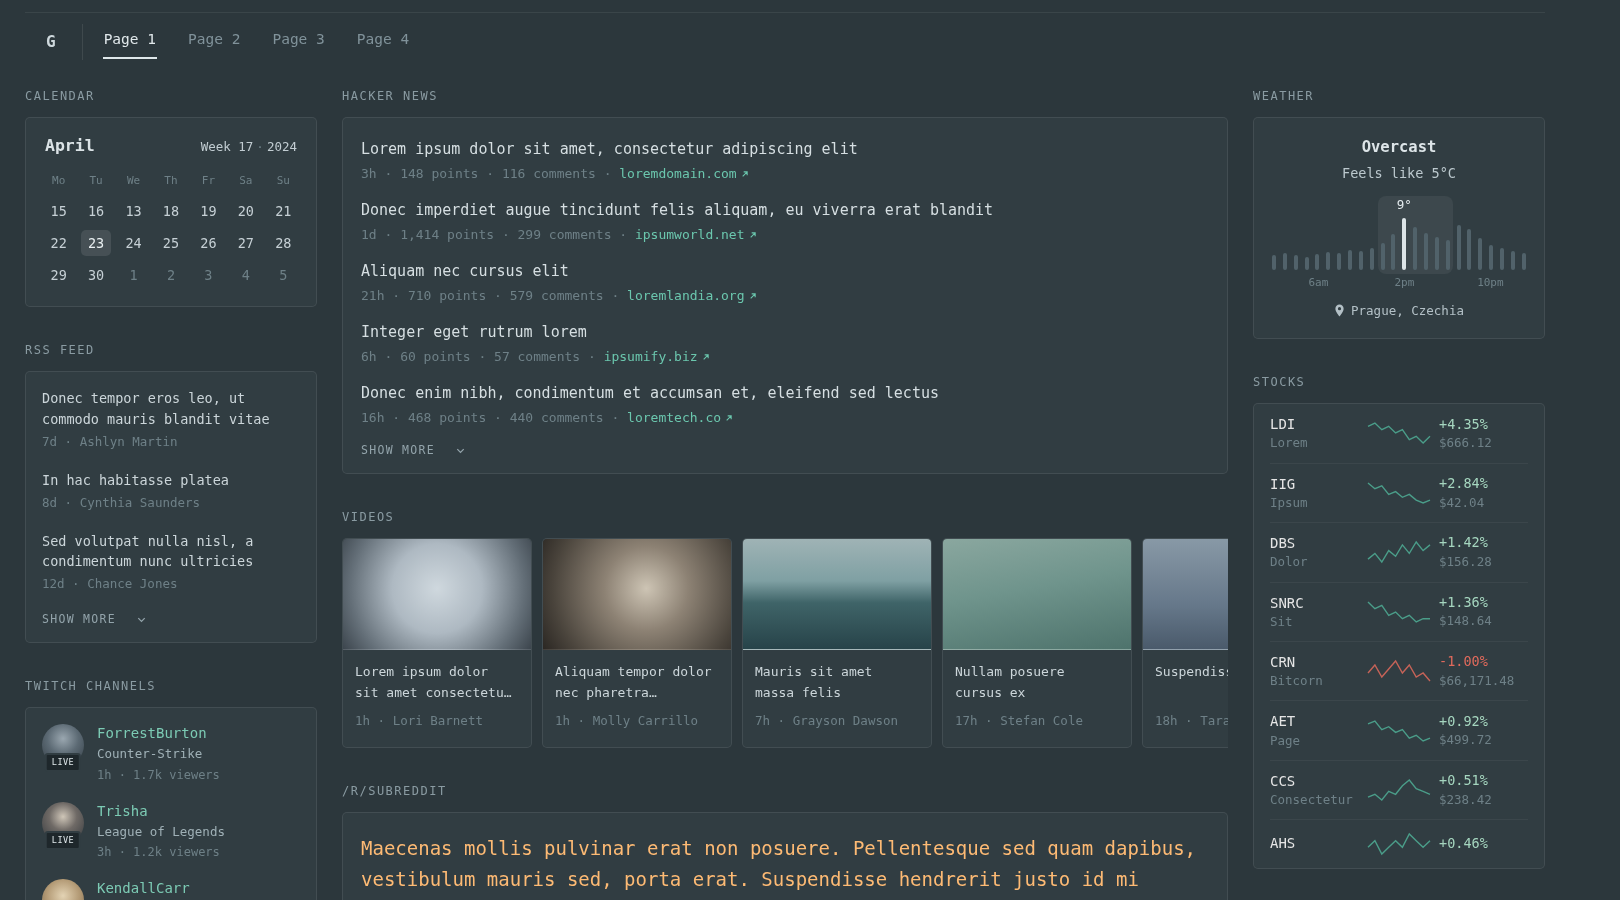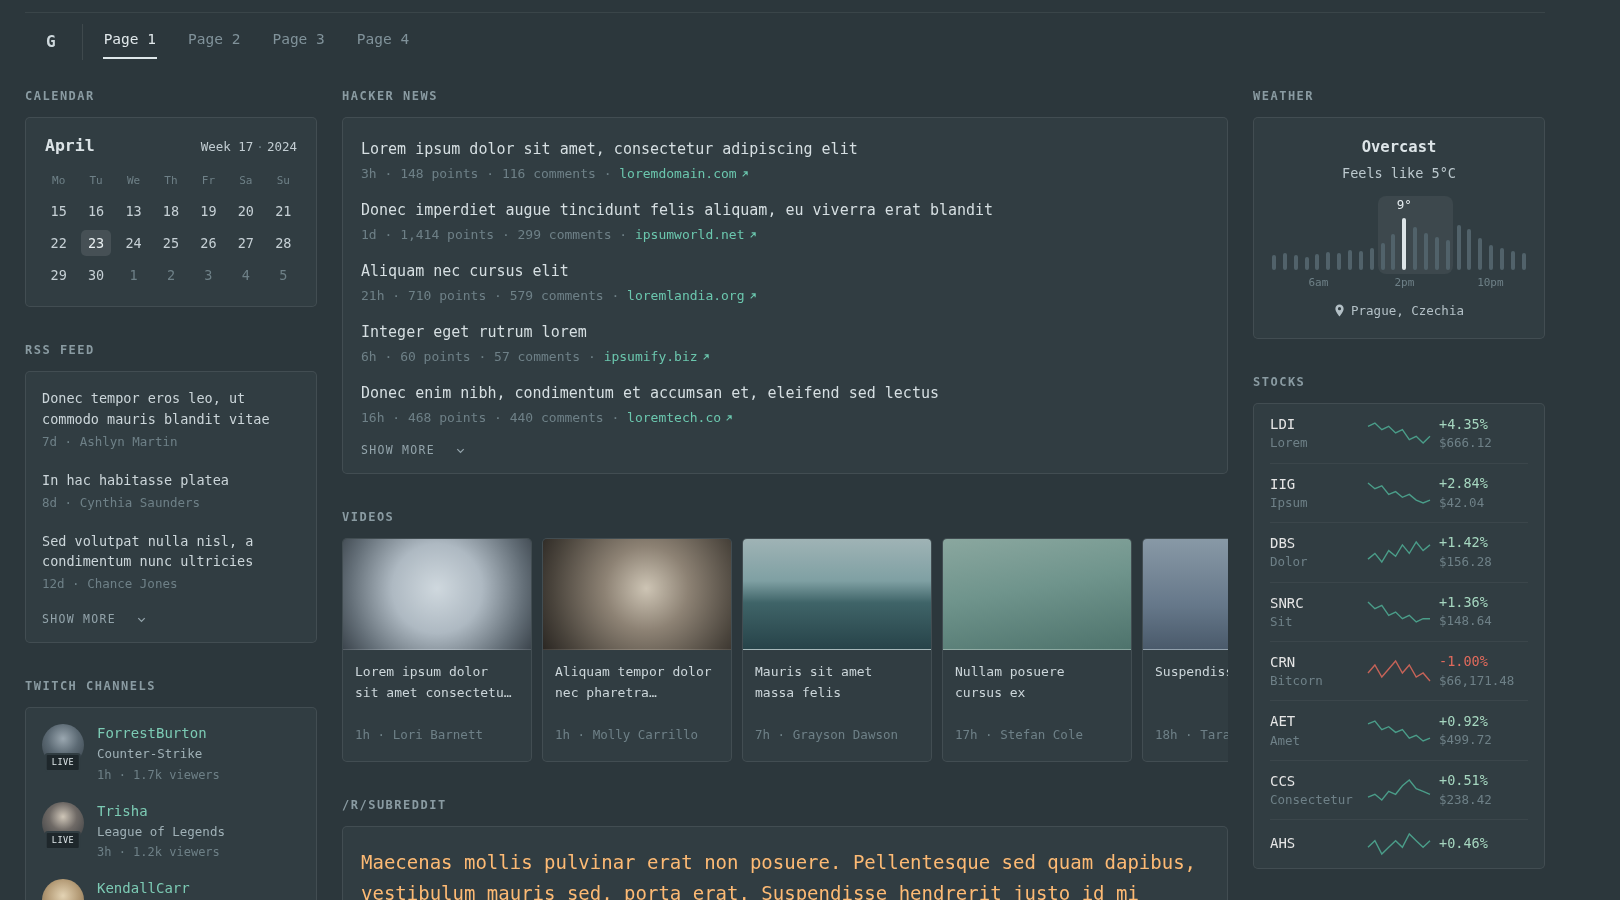--- a/index.html
+++ b/index.html
@@ -15,21 +15,21 @@
   
   header{display:flex;align-items:center;height:58px;padding:0 15px;gap:20px}
   .logo{font-weight:bold;font-size:16px;color:#cfd9dd;padding:0 6px;cursor:pointer}
   .v-div{width:1px;height:36px;background:rgba(255,255,255,.09)}
   nav{display:flex;gap:30px}
   .tab{color:var(--muted);font-size:14.5px;padding:4px 1px 7px;border-bottom:2px solid transparent;cursor:pointer}
   .tab.active{color:#e1e8eb;border-bottom-color:#dfe7ea}
   
   main{display:grid;grid-template-columns:292px minmax(0,1fr) 292px;gap:25px;padding-top:16px}
   .widget{margin-bottom:34px}
-  .widget-title{font-size:12px;font-weight:bold;letter-spacing:1.5px;color:#8a9ba2;margin-bottom:12px}
+  .widget-title{font-size:12px;font-weight:normal;letter-spacing:1.5px;color:#8a9ba2;margin-bottom:12px}
   .card{background:var(--card);border:1px solid var(--border);border-radius:5px}
   .meta{font-size:12.5px;color:var(--muted2)}
   .show-more{display:flex;align-items:center;gap:20px;background:none;border:none;cursor:pointer;
     color:#93a4ab;font-family:inherit;font-size:11.5px;letter-spacing:1.3px;margin-top:6px;padding:0}
   .chev{width:11px;height:11px;fill:none;stroke:currentColor;stroke-width:1.4}
   .ext{width:10px;height:10px;fill:none;stroke:currentColor;stroke-width:1.3;vertical-align:-1px;margin-left:3px}
   
   .calendar-card{padding:16px 14px 18px}
   .cal-header{display:flex;justify-content:space-between;align-items:baseline;padding:0 5px 14px}
   .cal-month{font-size:16.5px;font-weight:bold;color:#dbe3e6}
@@ -67,21 +67,21 @@
   .videos-row{display:flex;gap:10px;overflow:hidden}
   .video-card{flex:0 0 190px;width:190px;background:var(--card);border:1px solid var(--border);border-radius:5px;cursor:pointer;overflow:hidden}
   .thumb{height:111px;border-bottom:1px solid var(--border)}
   .thumb-1{background:radial-gradient(circle at 50% 45%,#cfd8de 0%,#aeb9c2 40%,#636e77 78%,#3c454d 100%)}
   .thumb-2{background:radial-gradient(circle at 55% 45%,#cdc4b4 0%,#8d8274 35%,#4a443c 78%,#2b2723 100%)}
   .thumb-3{background:linear-gradient(180deg,#9fb3b5 0%,#7fa0a3 38%,#3f6468 58%,#274349 100%)}
   .thumb-4{background:linear-gradient(170deg,#8aa79f 0%,#6f948c 45%,#4e736c 100%)}
   .thumb-5{background:linear-gradient(180deg,#8899a6 0%,#66788a 60%,#4a5a6b 100%)}
   .vbody{padding:12px 12px 16px}
   .vtitle{font-size:13px;line-height:1.6;height:42px;color:#ccd6da;overflow:hidden}
-  .vbody .meta{margin-top:22px}
+  .vbody .meta{margin-top:8px}
   
   .sub-card{padding:20px 18px}
   .sub-card .headline{display:block;font-size:19px;line-height:1.65;color:#fdba74;cursor:pointer}
   .sub-card .meta{margin-top:8px}
   
   .weather-card{padding:18px 16px;text-align:center}
   .w-cond{font-size:15.5px;font-weight:bold;color:#dde5e8}
   .w-feels{font-size:13.5px;color:var(--soft);margin-top:4px}
   .w-chart{position:relative;height:94px;margin-top:12px}
   .w-pill{position:absolute;top:0;bottom:16px;background:rgba(255,255,255,.06);border-radius:8px}
@@ -467,21 +467,21 @@
               </svg>
             <div class="s-right">
               <div class="s-chg">-1.00%</div>
               <div class="s-price">$66,171.48</div>
             </div>
           </div>
 
           <div class="stock-row" data-trend="up">
             <div class="s-left">
               <div class="s-sym">AET</div>
-              <div class="s-name">Amet</div>
+              <div class="s-name">Page</div>
             </div>
             <svg class="spark" width="64" height="26" viewBox="0 0 64 26">
                 <polyline points="1.0,5.9 7.9,3.0 14.8,11.6 21.7,8.7 28.6,14.4 35.4,11.6 42.3,20.1 49.2,17.3 56.1,23.0 63.0,20.1"></polyline>
               </svg>
             <div class="s-right">
               <div class="s-chg">+0.92%</div>
               <div class="s-price">$499.72</div>
             </div>
           </div>
 

